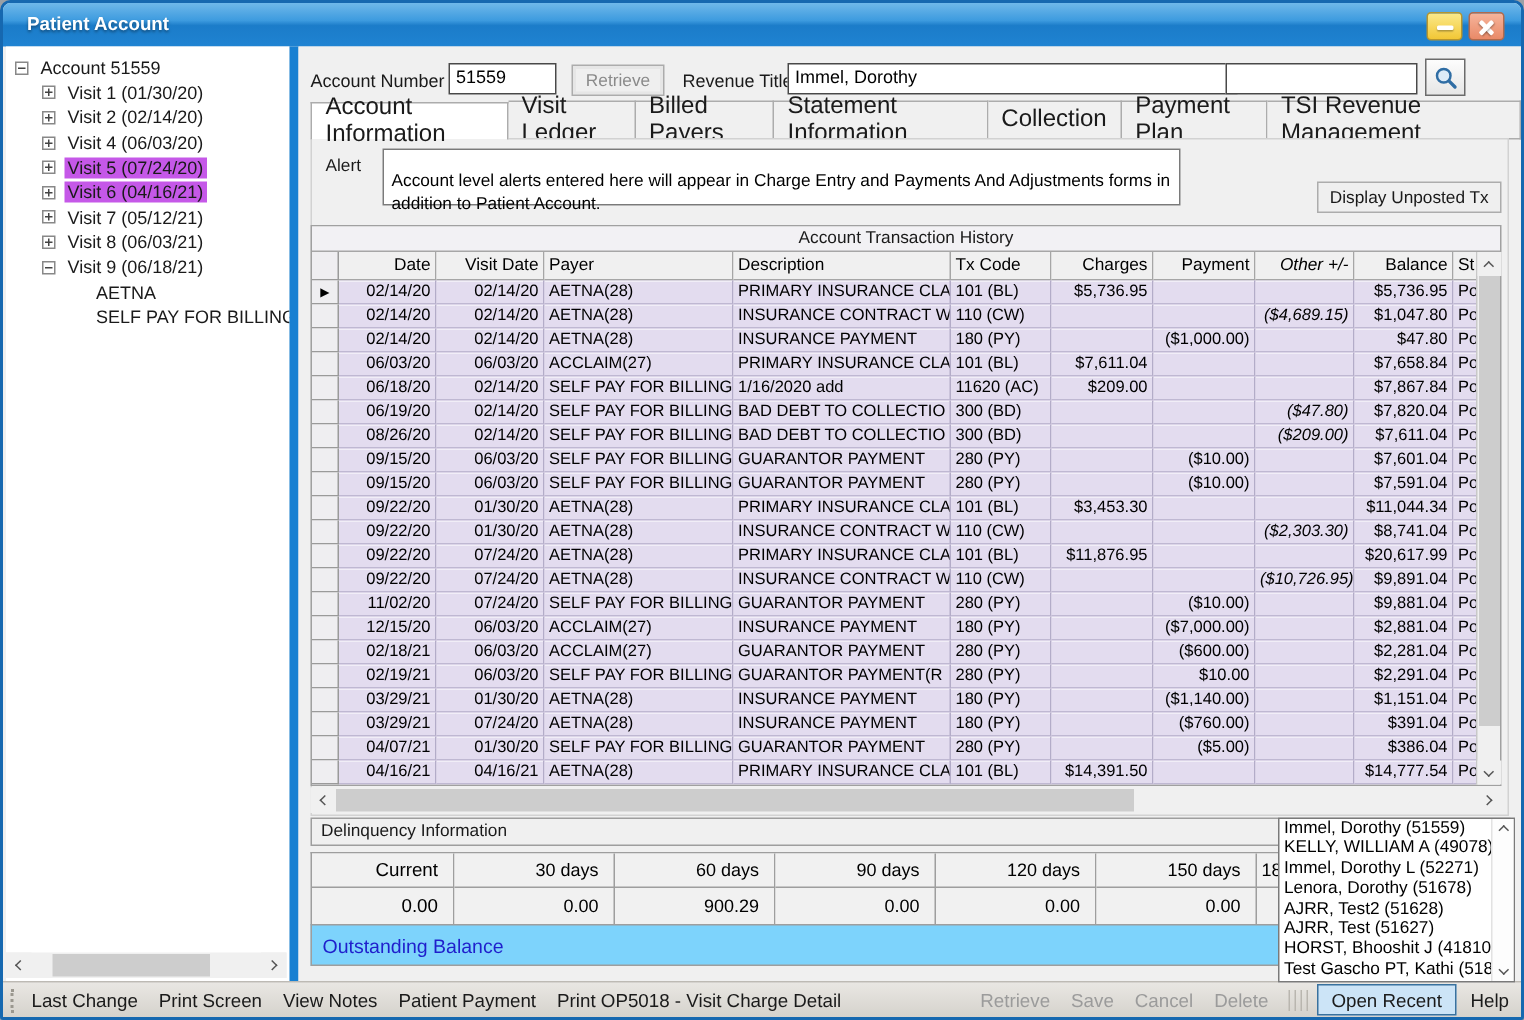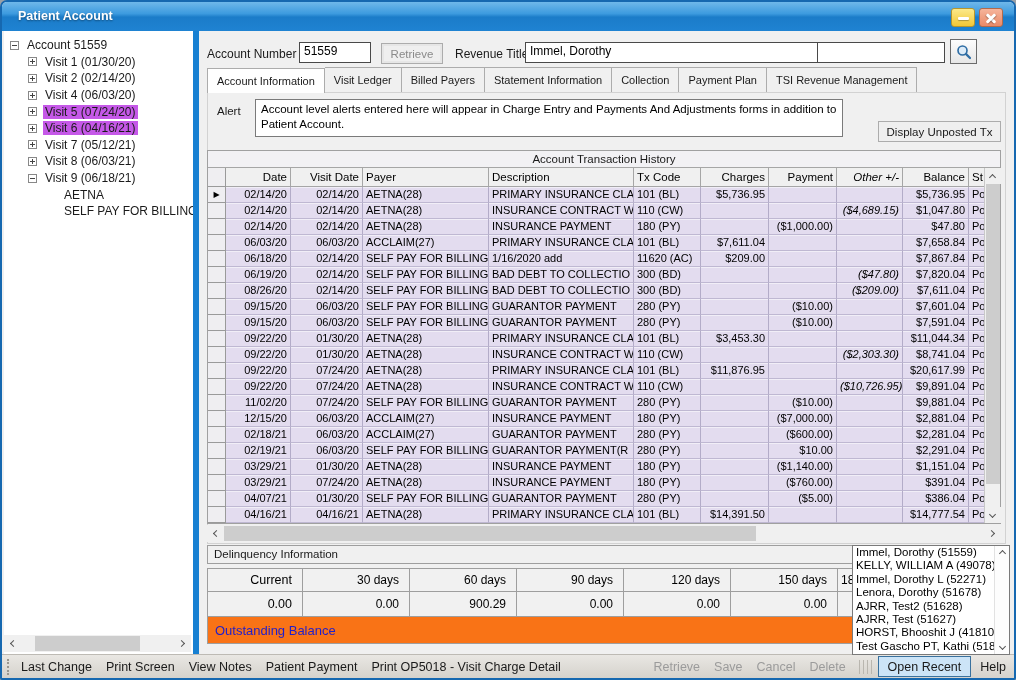--- a/index.html
+++ b/index.html
@@ -44,28 +44,28 @@
   .flabel{position:absolute;font-size:12px;color:#1A1A1A;}
   .tbox{position:absolute;background:#FFF;border:1px solid #494949;font-size:12px;padding:1px 4px;
         font-family:"Liberation Sans",sans-serif;color:#000;outline:none;}
   .btn{position:absolute;background:#EFEFEF;border:1px solid #ACACAC;font-size:11.5px;color:#1A1A1A;
        display:flex;align-items:center;justify-content:center;}
   .btn.disabled{color:#8A8A8A;box-shadow:inset 0 0 0 2px #E6E6E6;}
   .mag-btn{position:absolute;left:751px;top:8px;width:27px;height:25px;background:linear-gradient(#FDFDFD,#E6E6E6);
            border:1px solid #6B6B6B;display:flex;align-items:center;justify-content:center;}
   
   .tabs{position:absolute;left:8px;top:42px;height:20px;display:flex;align-items:flex-end;}
-  .tab{height:19px;padding:12px 9px;font-size:11px;color:#1A1A1A;background:#F0F0F0;border:1px solid #ACACAC;
+  .tab{height:19px;padding:12px 9px;font-size:16px;color:#1A1A1A;background:#F0F0F0;border:1px solid #ACACAC;
        border-left:none;display:flex;align-items:center;}
   .tab:first-child{border-left:1px solid #ACACAC;}
   .tab.active{background:#FFF;height:21px;border-bottom:none;position:relative;z-index:2;}
   .content-box{position:absolute;left:8px;top:61px;width:799px;height:452px;border:1px solid #D2D2D2;background:#F0F0F0;}
   
-  .alert-box{position:absolute;left:56px;top:68px;width:588px;height:38px;background:#FFF;border:1px solid #7A7A7A;
-             font-size:11.5px;color:#000;padding:2px 5px;line-height:15px;}
+  .alert-box{position:absolute;left:56px;top:68px;width:532px;height:38px;background:#FFF;border:1px solid #7A7A7A;
+             font-size:11.5px;color:#000;padding:14px 5px;line-height:15px;}
   
   .grid{position:absolute;left:8px;top:119px;width:794px;border:1px solid #A0A0A0;background:#F0F0F0;}
   .grid-title{height:17px;font-size:11.5px;color:#1A1A1A;text-align:center;line-height:16px;background:#F2F1F4;
               border-bottom:1px solid #A6A6A6;}
   .grid-flex{display:flex;}
   .grid-viewport{width:776px;overflow:hidden;}
   .ghead,.grow{display:flex;width:791px;}
   .ghead .gc{background:#F0F0F0;border-right:1px solid #A6A6A6;border-bottom:1px solid #A6A6A6;height:19px;
              font-size:11.5px;line-height:18px;}
   .grow .gc{background:#E3DCEF;border-right:1px solid #B3ACC8;border-bottom:1px solid #BFB8D2;height:16px;
@@ -84,21 +84,21 @@
   
   .dl-titlebox{position:absolute;left:8px;top:514px;width:800px;height:19px;border:1px solid #9E9E9E;
                font-size:11.5px;color:#1A1A1A;padding:2px 6px;background:#F0F0F0;}
   .dl-table{position:absolute;left:8px;top:537px;width:800px;border-top:1px solid #9E9E9E;border-left:1px solid #9E9E9E;}
   .dl-row{display:flex;}
   .dl-cell{border-right:1px solid #9E9E9E;border-bottom:1px solid #9E9E9E;background:#F1F1F1;
            font-size:12px;color:#000;text-align:right;padding:0 10px;white-space:nowrap;overflow:hidden;}
   .dl-h{height:23px;line-height:22px;} .dl-v{height:25px;line-height:24px;}
   .dl-c0{width:95px;font-size:12.5px;} .dl-cn{width:107px;} .dl-last{flex:1;text-align:left;padding:0 3px;}
   .outstanding-box{position:absolute;left:8px;top:585px;width:800px;height:28px;border:1px solid #9E9E9E;
-                   background:#f97316;display:flex;align-items:center;padding-left:7px;}
+                   background:#7dd3fc;display:flex;align-items:center;padding-left:7px;}
   .outstanding{color:#1F1FCC;font-size:13px;}
   
   .recent{position:absolute;left:850px;top:543px;width:158px;height:110px;background:#FFF;border:1px solid #7A7A7A;
           z-index:20;display:flex;}
   .recent-list{flex:1;overflow:hidden;padding-left:3px;}
   .recent-item{font-size:11.5px;line-height:13.4px;white-space:nowrap;color:#000;}
   .recent-scroll{width:15px;background:#FDFDFD;border-left:1px solid #E2E2E2;display:flex;flex-direction:column;
                  justify-content:space-between;align-items:center;padding:3px 0;}
   
   .statusbar{position:absolute;left:0;top:652px;width:1012px;height:24px;

